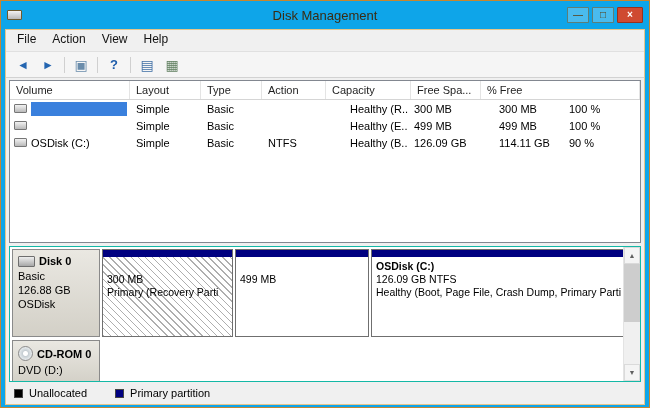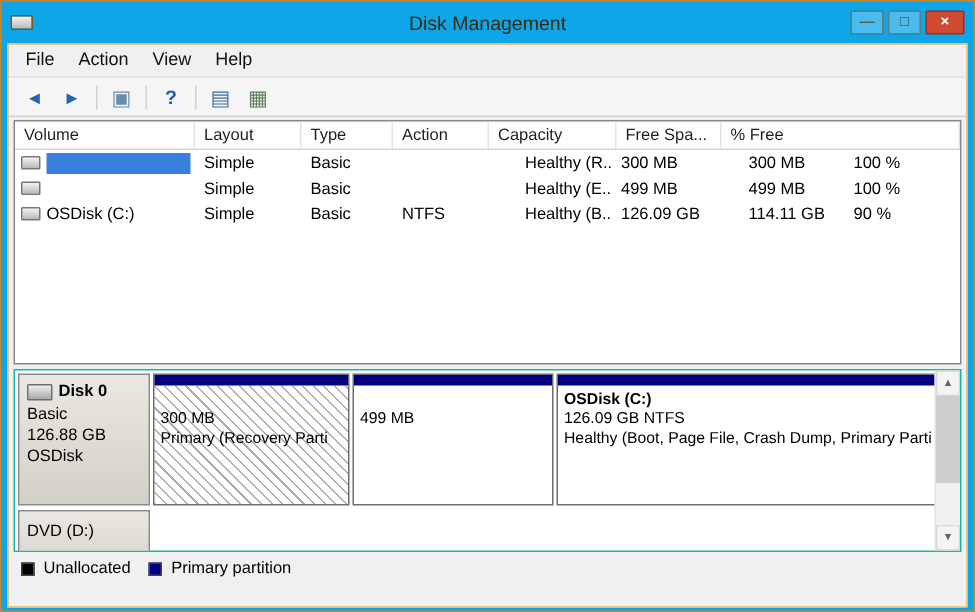--- a/index.html
+++ b/index.html
@@ -82,21 +82,21 @@
 
   
   .vscroll { position:absolute; top:0; right:0; bottom:0; width:17px; background:#f0f0f0;
              border-left:1px solid #e3e3e3; display:flex; flex-direction:column; }
   .sb-btn { height:17px; display:flex; align-items:center; justify-content:center;
             font-size:7px; color:#606060; border:1px solid #dadada; background:#f4f4f4; flex:none; }
   .sb-track { flex:1; position:relative; }
   .sb-thumb { position:absolute; top:0; left:0; right:0; height:58px; background:#cdcdcd; }
 
   
-  .legend { height:18px; margin:2px 3px 16px; display:flex; align-items:center; gap:12px;
+  .legend { height:18px; margin:2px 3px 2px; display:flex; align-items:center; gap:28px;
             padding-left:5px; font-size:11px; color:#000; }
   .leg-item { display:flex; align-items:center; gap:6px; }
   .leg-sq { width:9px; height:9px; border:1px solid #444; flex:none; }
 </style>
 </head>
 <body>
 
 <div class="window" style="background-color: #0ea5e9;">
 
   <div class="titlebar">
@@ -221,20 +221,24 @@
                 <div class="ln bold">OSDisk  (C:)</div>
                 <div class="ln">126.09 GB NTFS</div>
                 <div class="ln">Healthy (Boot, Page File, Crash Dump, Primary Parti</div>
               </div>
             </div>
           </div>
         </div>
 
         <div class="cd-row">
           <div class="disk-head">
+            <div class="dh-name">
+              <span class="cd-ico"></span>
+              <span>CD-ROM 0</span>
+            </div>
             <div class="dh-line">DVD (D:)</div>
           </div>
         </div>
 
       </div>
 
       <div class="vscroll">
         <div class="sb-btn">▲</div>
         <div class="sb-track">
           <div class="sb-thumb"></div>

